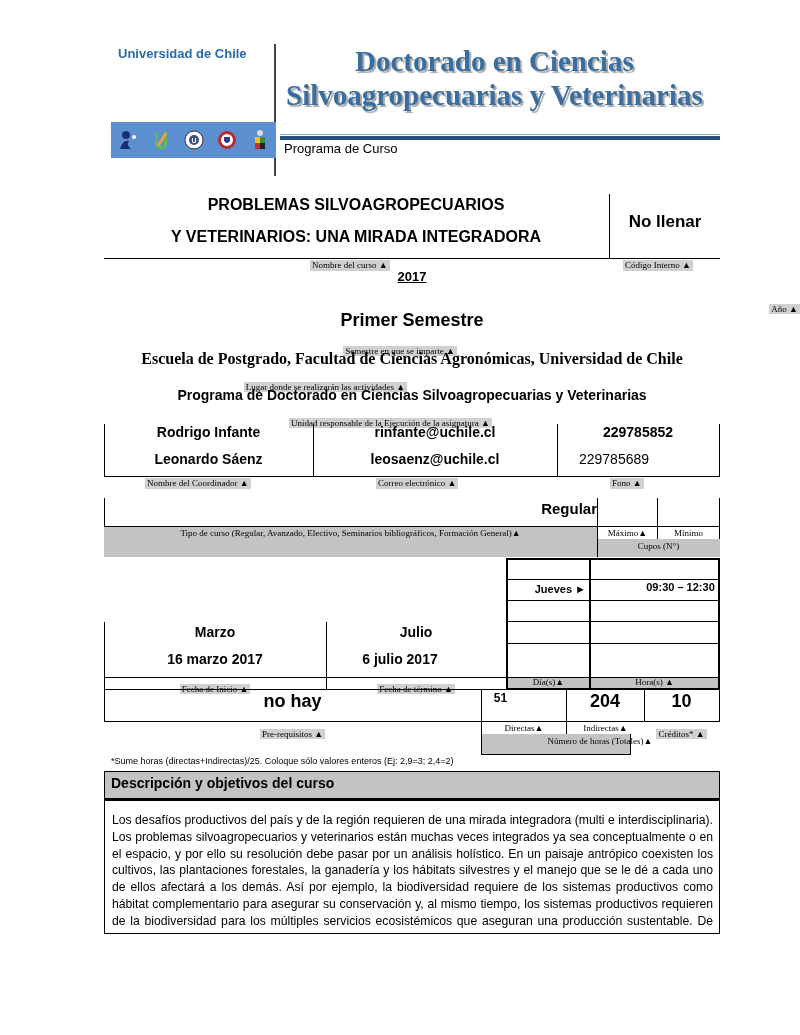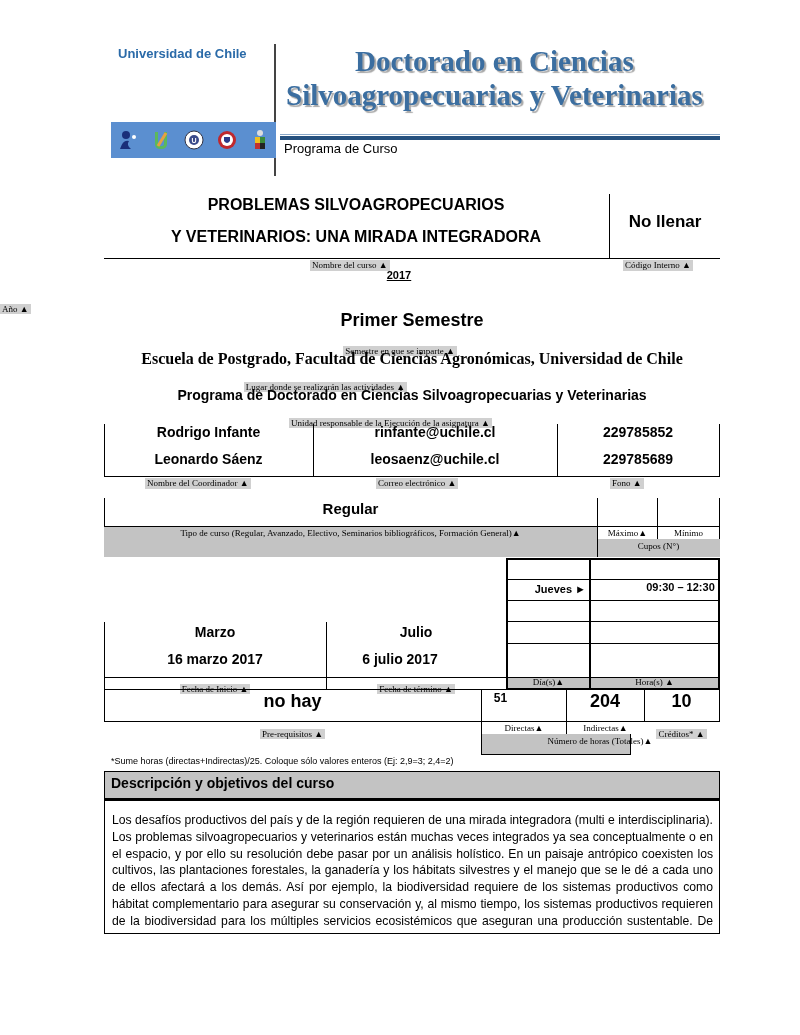--- a/index.html
+++ b/index.html
@@ -76,22 +76,22 @@
 <div class="abs" id="prog-curso">Programa de Curso</div>
 
 <div class="abs center" style="left:104px; top:196px; width:504px; font-size:16px; font-weight:bold;">PROBLEMAS SILVOAGROPECUARIOS</div>
 <div class="abs center" style="left:104px; top:228px; width:504px; font-size:16px; font-weight:bold;">Y VETERINARIOS: UNA MIRADA INTEGRADORA</div>
 <div class="vline" style="left:609px; top:194px; height:64px;"></div>
 <div class="abs center" style="left:610px; top:212px; width:110px; font-size:17px; font-weight:bold;">No llenar</div>
 <div class="hline" style="left:104px; top:258px; width:616px;"></div>
 <div class="abs lbl" style="left:310px; top:260px;">Nombre del curso ▲</div>
 <div class="abs lbl" style="left:623px; top:260px;">Código Interno ▲</div>
 
-<div class="abs center" style="left:91px; top:269px; width:616px; font-size:11px; font-weight:bold;text-decoration:underline;">2017</div>
-<div class="abs" style="left:0; top:298px; width:800px; text-align:left;"><span class="lbl">Año ▲</span></div>
+<div class="abs center" style="left:104px; top:269px; width:616px; font-size:13px; font-weight:bold;text-decoration:underline;">2017</div>
+<div class="abs" style="left:0; top:298px; width:800px; text-align:right;"><span class="lbl">Año ▲</span></div>
 
 <div class="abs center" style="left:104px; top:310px; width:616px; font-size:18px; font-weight:bold;">Primer Semestre</div>
 <div class="abs" style="left:0; top:340px; width:800px; text-align:center;"><span class="lbl">Semestre en que se imparte ▲</span></div>
 
 <div class="abs center serif" style="left:104px; top:350px; width:616px; font-size:16px; font-weight:bold;">Escuela de Postgrado, Facultad de Ciencias Agronómicas, Universidad de Chile</div>
 <div class="abs" style="left:0; top:376px; width:651px; text-align:center;"><span class="lbl">Lugar donde se realizarán las actividades ▲</span></div>
 
 <div class="abs center" style="left:104px; top:387px; width:616px; font-size:14px; font-weight:bold;">Programa de Doctorado en Ciencias Silvoagropecuarias y Veterinarias</div>
 <div class="abs" style="left:289px; top:412px;"><span class="lbl">Unidad responsable de la Ejecución de la asignatura ▲</span></div>
 
@@ -99,32 +99,32 @@
 <div class="vline" style="left:313px; top:424px; height:52px;"></div>
 <div class="vline" style="left:557px; top:424px; height:52px;"></div>
 <div class="vline" style="left:719px; top:424px; height:52px;"></div>
 <div class="hline" style="left:104px; top:476px; width:616px;"></div>
 
 <div class="abs center" style="left:104px; top:424px; width:209px; font-size:14px; font-weight:bold;">Rodrigo Infante</div>
 <div class="abs center" style="left:313px; top:424px; width:244px; font-size:14px; font-weight:bold;">rinfante@uchile.cl</div>
 <div class="abs center" style="left:557px; top:424px; width:162px; font-size:14px; font-weight:bold;">229785852</div>
 <div class="abs center" style="left:104px; top:451px; width:209px; font-size:14px; font-weight:bold;">Leonardo Sáenz</div>
 <div class="abs center" style="left:313px; top:451px; width:244px; font-size:14px; font-weight:bold;">leosaenz@uchile.cl</div>
-<div class="abs center" style="left:557px; top:451px; width:162px; font-size:14px; font-weight:bold;">229785689</div>
+<div class="abs center" style="left:533px; top:451px; width:162px; font-size:14px; font-weight:normal;">229785689</div>
 
 <div class="abs lbl" style="left:145px; top:478px;">Nombre del Coordinador ▲</div>
 <div class="abs lbl" style="left:376px; top:478px;">Correo electrónico ▲</div>
 <div class="abs lbl" style="left:610px; top:478px;">Fono ▲</div>
 
 <div class="vline" style="left:104px; top:498px; height:28px;"></div>
 <div class="vline" style="left:597px; top:498px; height:28px;"></div>
 <div class="vline" style="left:657px; top:498px; height:28px;"></div>
 <div class="vline" style="left:719px; top:498px; height:28px;"></div>
 <div class="hline" style="left:104px; top:526px; width:616px;"></div>
-<div class="abs center" style="left:104px; top:500px; width:493px; font-size:15px; font-weight:bold;">Regular</div>
+<div class="abs center" style="left:104px; top:500px; width:493px; font-size:15px; font-weight:bold;text-align:right;">Regular</div>
 <div class="abs center" style="left:598px; top:504px; width:59px; font-size:13px;"></div>
 <div class="abs center" style="left:658px; top:504px; width:61px; font-size:13px;"></div>
 
 <div class="abs" style="left:104px; top:527px; width:493px; height:30px; background:#c3c3c3;"></div>
 <div class="abs center lbl-plain" style="left:104px; top:528px; width:493px;">Tipo de curso (Regular, Avanzado, Electivo, Seminarios bibliográficos, Formación General)▲</div>
 <div class="abs" style="left:597px; top:527px; width:123px; height:12px; border-left:1px solid #000; border-right:1px solid #000; box-sizing:border-box;"></div>
 <div class="vline" style="left:657px; top:527px; height:12px;"></div>
 <div class="abs center lbl-plain" style="left:598px; top:528px; width:59px;">Máximo▲</div>
 <div class="abs center lbl-plain" style="left:658px; top:528px; width:61px;">Mínimo</div>
 <div class="abs" style="left:597px; top:539px; width:123px; height:18px; background:#c3c3c3; border-left:1px solid #000; box-sizing:border-box;"></div>

